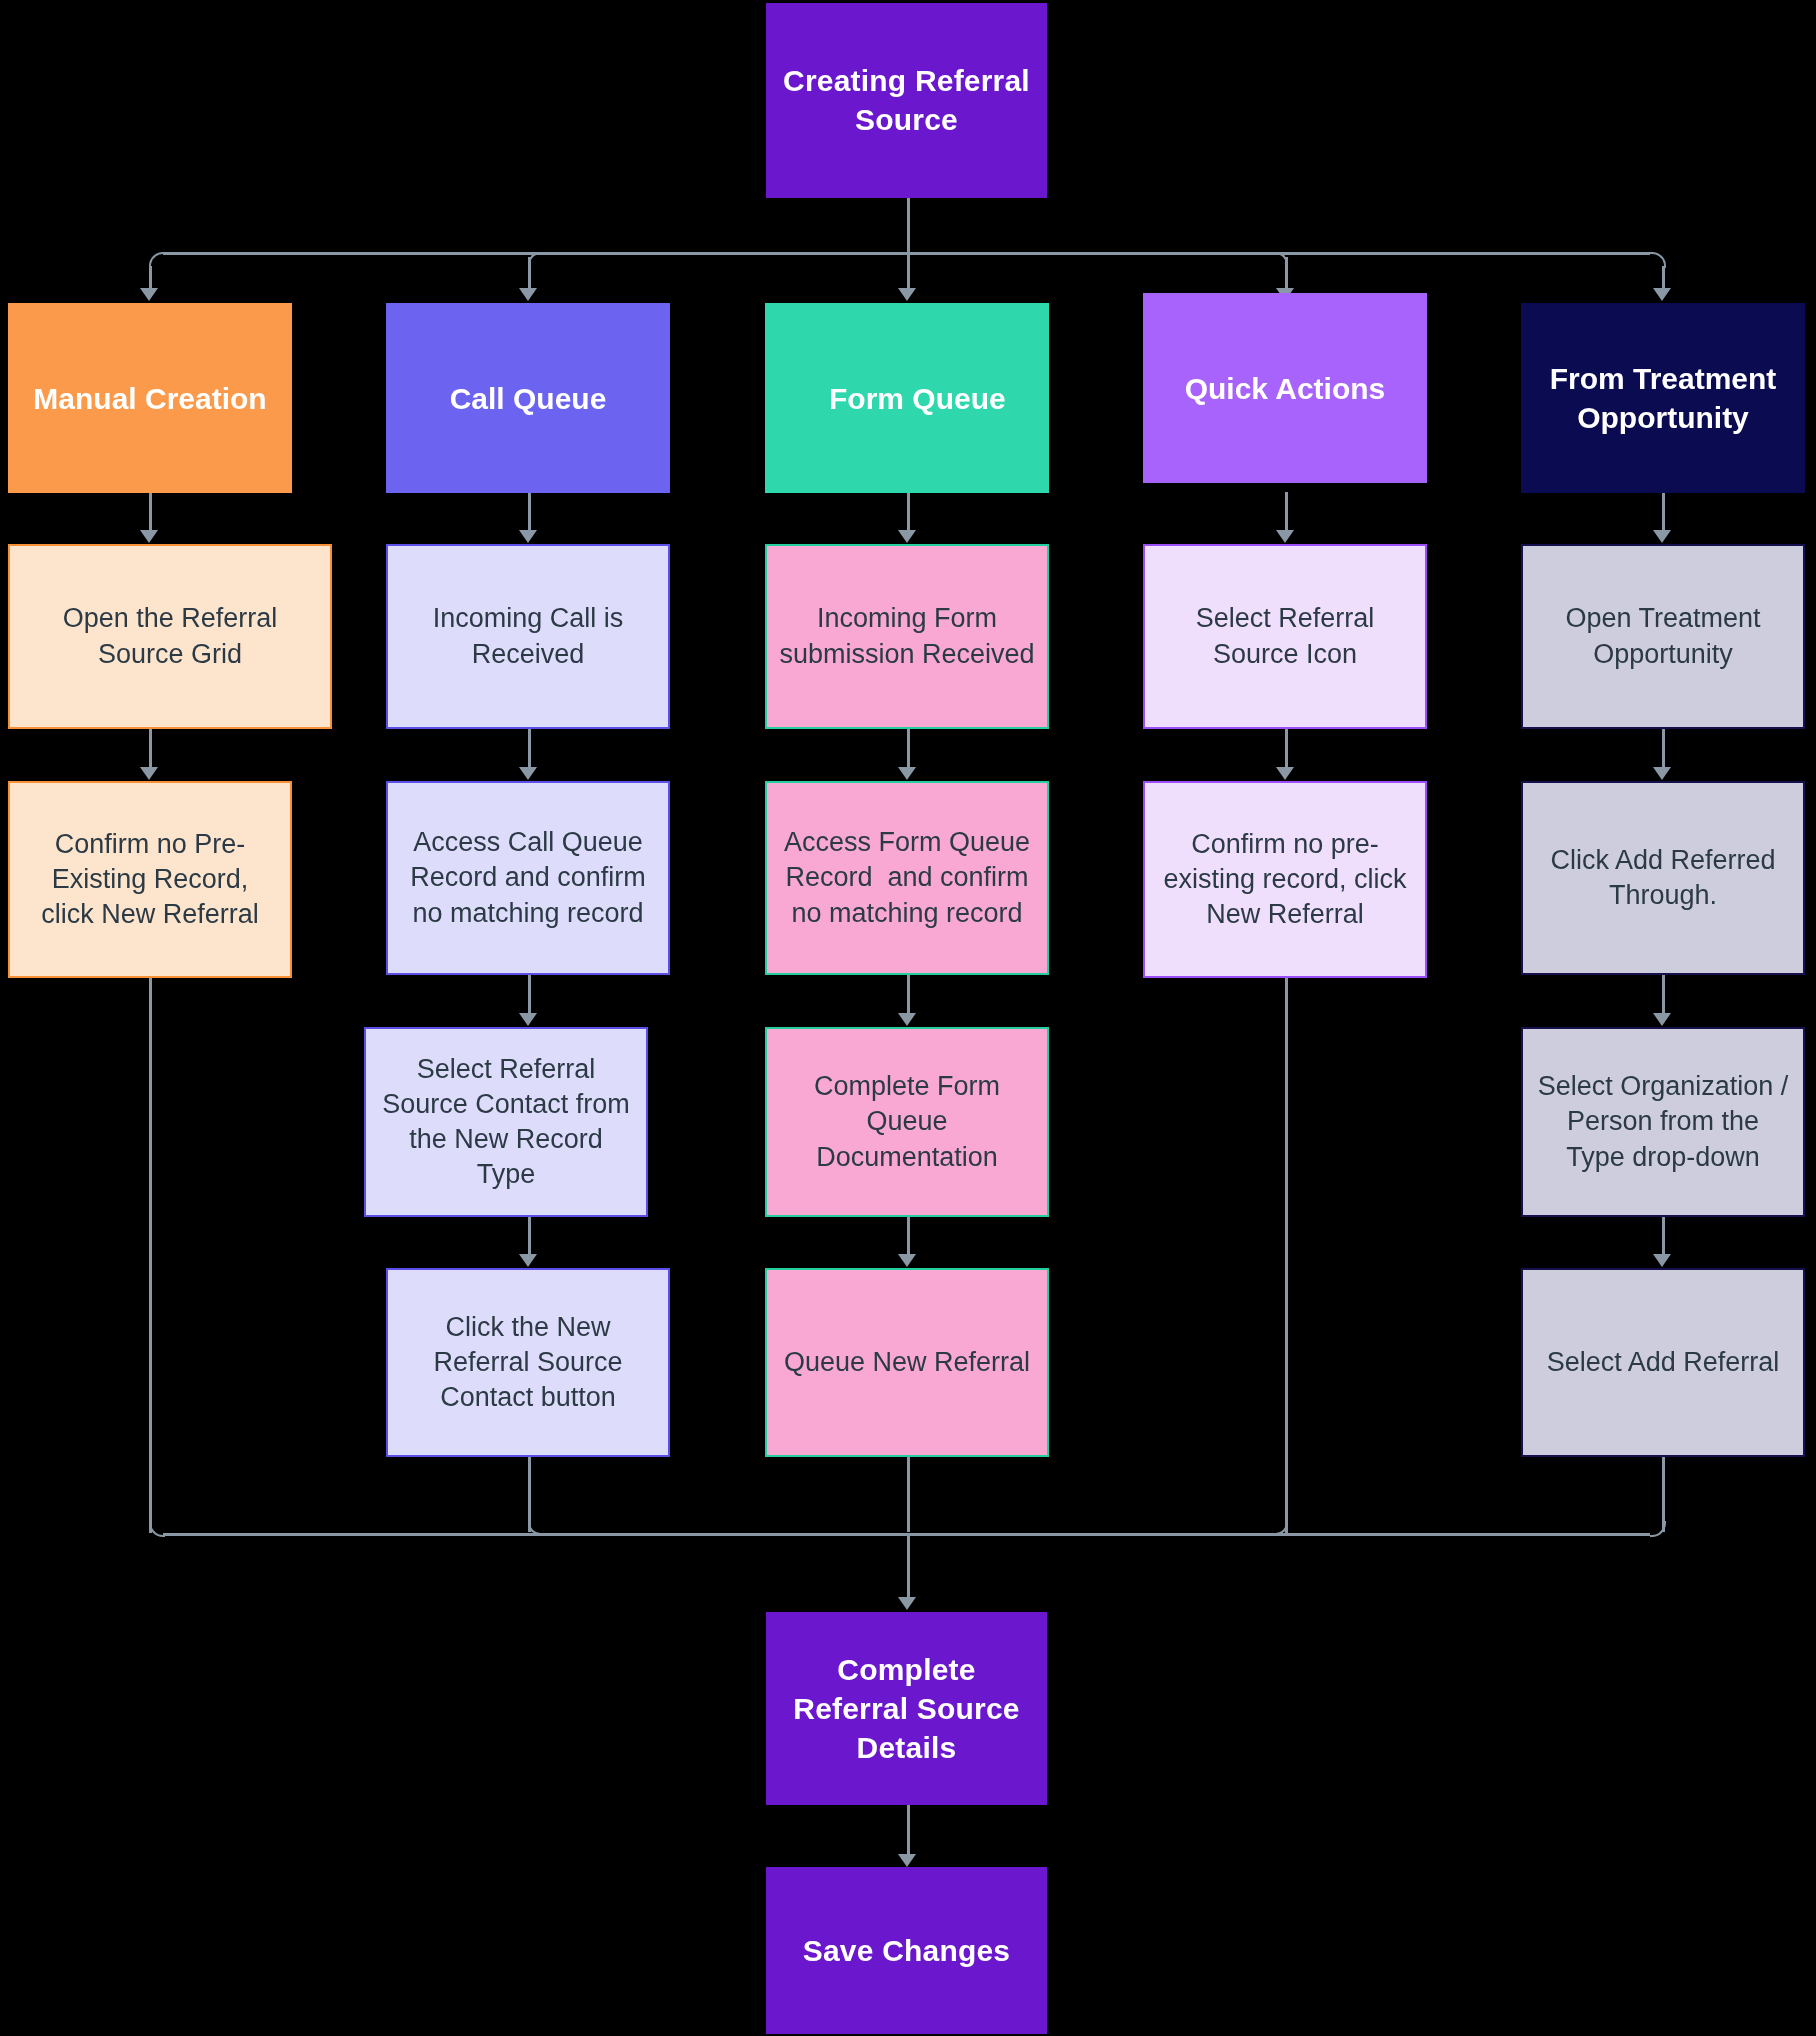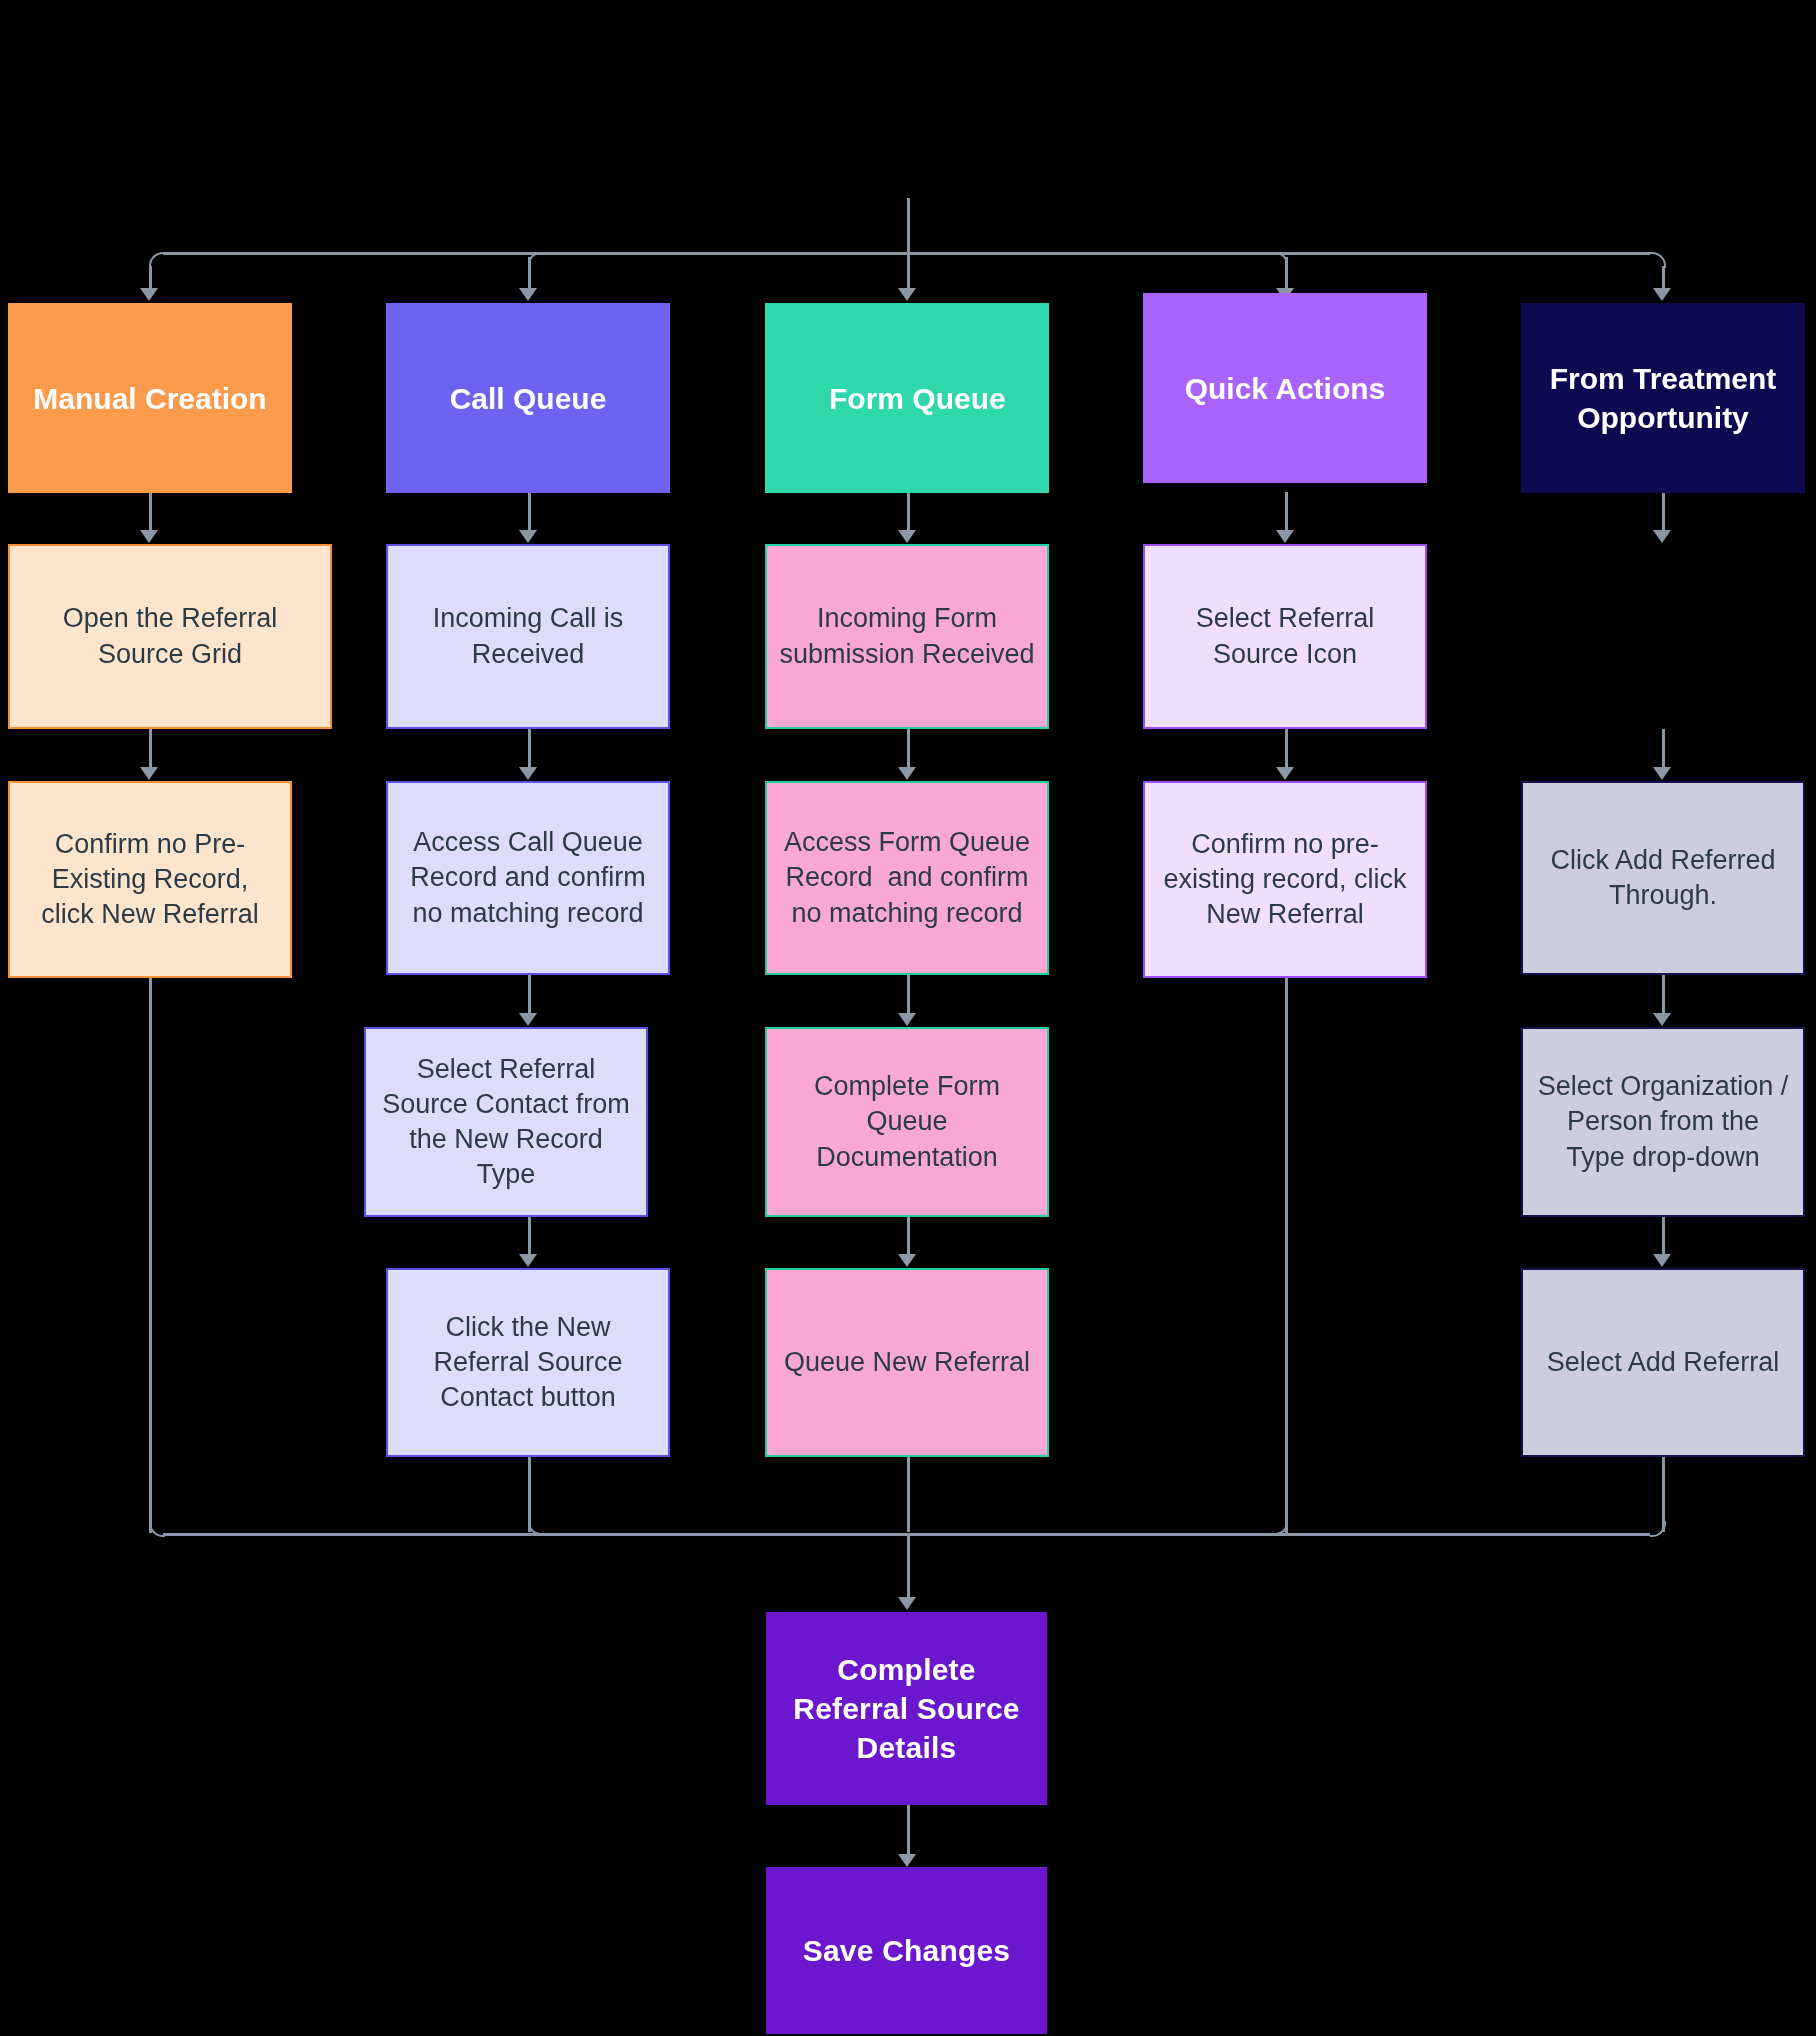--- a/index.html
+++ b/index.html
@@ -169,20 +169,23 @@
   <div class="corner" style="left:1650px; top:1521px; width:14px; height:14px; border-width:0 2.6px 2.6px 0; border-bottom-right-radius:14px;"></div>
   <div class="corner" style="left:528px; top:1521px; width:12.3px; height:12.3px; border-width:0 0 2.6px 2.6px; border-bottom-left-radius:12.3px;"></div>
   <div class="corner" style="left:1274px; top:1521px; width:12.3px; height:12.3px; border-width:0 2.6px 2.6px 0; border-bottom-right-radius:12.3px;"></div>
 
   <div class="edge edge-v" style="left:907px; top:1533px; height:66px;"></div>
   <div class="arrow" style="left:898px; top:1597px;"></div>
 
   <div class="edge edge-v" style="left:907px; top:1805px; height:51px;"></div>
   <div class="arrow" style="left:898px; top:1854px;"></div>
 
+  <div class="node n-root" style="left:766px; top:2.6px; width:281px; height:195px;">
+    <span>Creating Referral Source</span>
+  </div>
 
   <div class="node n-cat cat-manual" style="left:8px; top:303px; width:284px; height:190px;">
     <span>Manual Creation</span>
   </div>
   <div class="node n-step st-manual" style="left:8px; top:544px; width:324px; height:185px;">
     <span>Open the Referral Source Grid</span>
   </div>
   <div class="node n-step st-manual" style="left:8px; top:781px; width:284px; height:197px;">
     <span>Confirm no Pre-Existing Record, click New Referral</span>
   </div>
@@ -225,20 +228,23 @@
   <div class="node n-step st-quick" style="left:1143px; top:544px; width:284px; height:185px;">
     <span>Select Referral Source Icon</span>
   </div>
   <div class="node n-step st-quick" style="left:1143px; top:781px; width:284px; height:197px;">
     <span>Confirm no pre-existing record, click New Referral</span>
   </div>
 
   <div class="node n-cat cat-treat" style="left:1521px; top:303px; width:284px; height:190px;">
     <span>From Treatment Opportunity</span>
   </div>
+  <div class="node n-step st-treat" style="left:1521px; top:544px; width:284px; height:185px;">
+    <span>Open Treatment Opportunity</span>
+  </div>
   <div class="node n-step st-treat" style="left:1521px; top:781px; width:284px; height:194px;">
     <span>Click Add Referred Through.</span>
   </div>
   <div class="node n-step st-treat" style="left:1521px; top:1027px; width:284px; height:190px;">
     <span>Select Organization / Person from the Type drop-down</span>
   </div>
   <div class="node n-step st-treat" style="left:1521px; top:1268px; width:284px; height:189px;">
     <span>Select Add Referral</span>
   </div>
 

